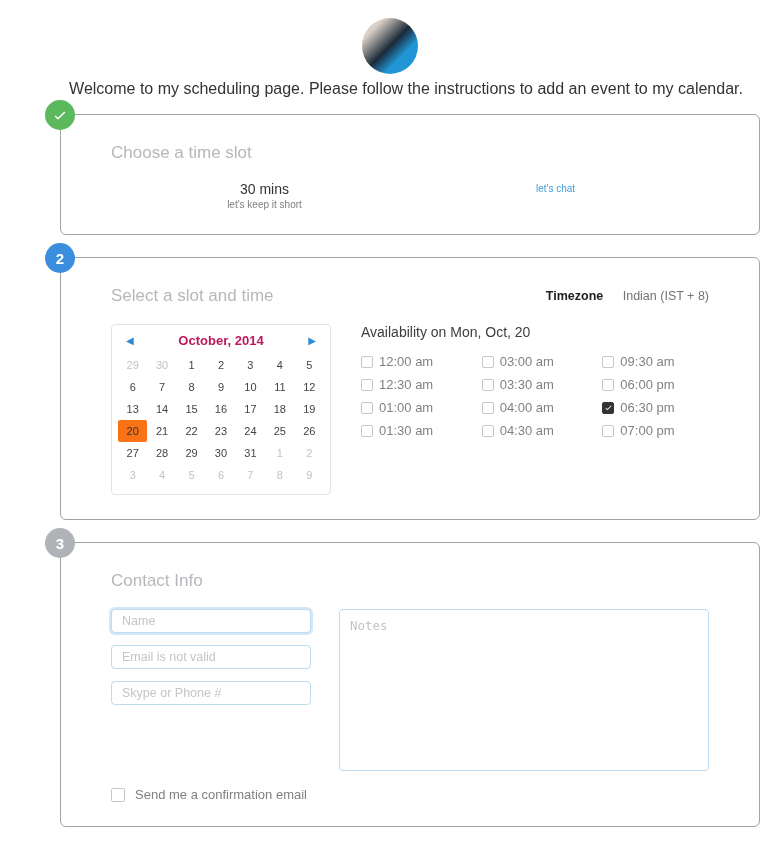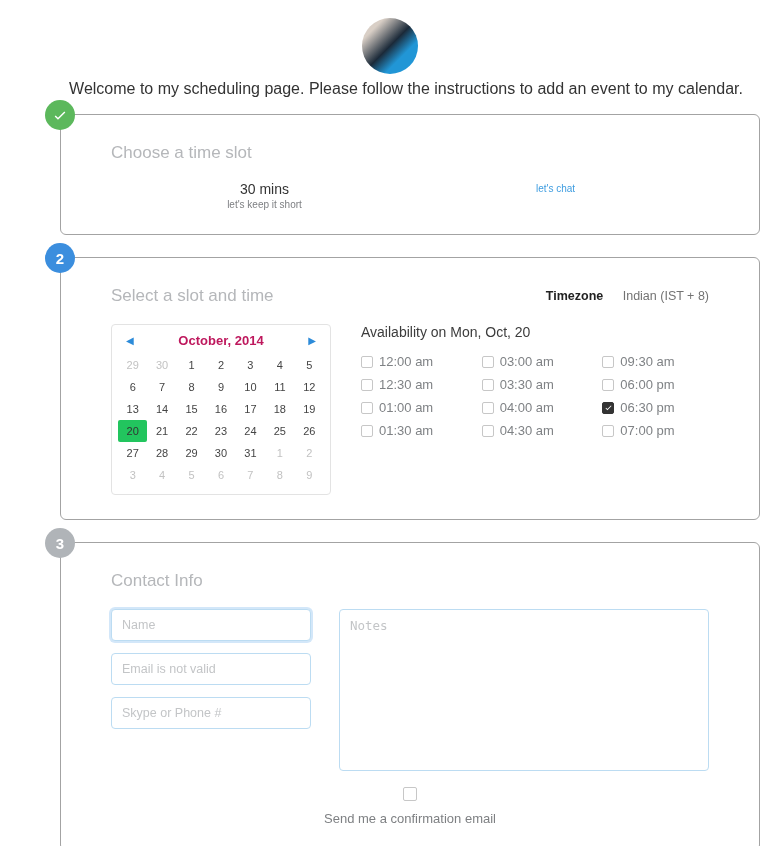--- a/index.html
+++ b/index.html
@@ -64,46 +64,46 @@
   .tz { font-size:12.5px; color:#222; }
   .tz .lbl { font-weight:700; margin-right:4px;}
   .tz .val { color:#737373;margin-left:12px;}
   .calendar { border:1px solid #e3e3e3; border-radius:4px; width:220px; padding:8px 6px;}
   .cal-head { display:flex; align-items:center; justify-content:space-between; padding:0 4px 6px;}
   .cal-head .nav-arrow { color:#2c8bd9; font-size:10px; cursor:pointer; padding:0 4px;}
   .cal-head .month { font-weight:700; font-size:13px; color:#be185d;}
   .cal-grid { display:grid; grid-template-columns: repeat(7, 1fr); }
   .cal-cell { text-align:center; font-size:11px; color:#444; padding:5px 0; cursor:pointer;}
   .cal-cell.muted { color:#c2c2c2; }
-  .cal-cell.selected { background:#22c55e; color:#333; border-radius:2px;}
+  .cal-cell.selected { background:#f97316; color:#333; border-radius:2px;}
   .avail { flex:1; }
   .avail-title { font-size:14px; color:#3c3c3c; margin-bottom:14px;}
   .time-grid { display:grid; grid-template-columns: repeat(3, 1fr); gap:8px 14px; }
   .time-item { display:flex; align-items:center; gap:6px; cursor:pointer; font-size:13px; color:#7f8285;}
   .chk { width:12px; height:12px; border:1px solid #c7c7c7; border-radius:2px; display:flex; align-items:center; justify-content:center; background:#fff;}
   .chk.checked { background:#333; border-color:#333;}
   .chk.checked svg { width:9px; height:9px; fill:#fff; display:block;}
   
   .contact-body { display:flex; gap:28px; }
   .fields { display:flex; flex-direction:column; gap:12px; width:200px;}
   input[type=text]{
-    width:100%; height:32px;
+    width:100%; height:24px;
     border:1px solid #bcdcf2; border-radius:4px;
     padding:0 10px; font-size:12.5px; color:#555;
     outline:none;
   }
   input::placeholder, textarea::placeholder { color:#c3c5c7; }
   .input-focus { box-shadow:0 0 0 2px rgba(80,160,230,0.25);}
   .input-error { border-color:#c94b4b; }
   textarea.notes {
     flex:1; min-width:250px; height:162px;
     border:1px solid #bcdcf2; border-radius:4px;
     padding:8px 10px; font-size:12.5px; resize:none; outline:none;
   }
-  .confirm-row { display:flex; align-items:center; gap:10px; margin-top:16px;flex-direction:column;}
+  .confirm-row { display:flex; align-items:center; gap:10px; margin-top:16px;}
   .confirm-row .box { width:14px; height:14px; border:1px solid #c7c7c7; border-radius:2px; display:flex; align-items:center; justify-content:center;}
   .confirm-row .lbl { font-size:13px; color:#7e8083;}
 </style>
 </head>
 <body>
 
 <div class="avatar"></div>
 <div class="welcome">Welcome to my scheduling page. Please follow the instructions to add an event to my calendar.</div>
 
 <div class="step">

